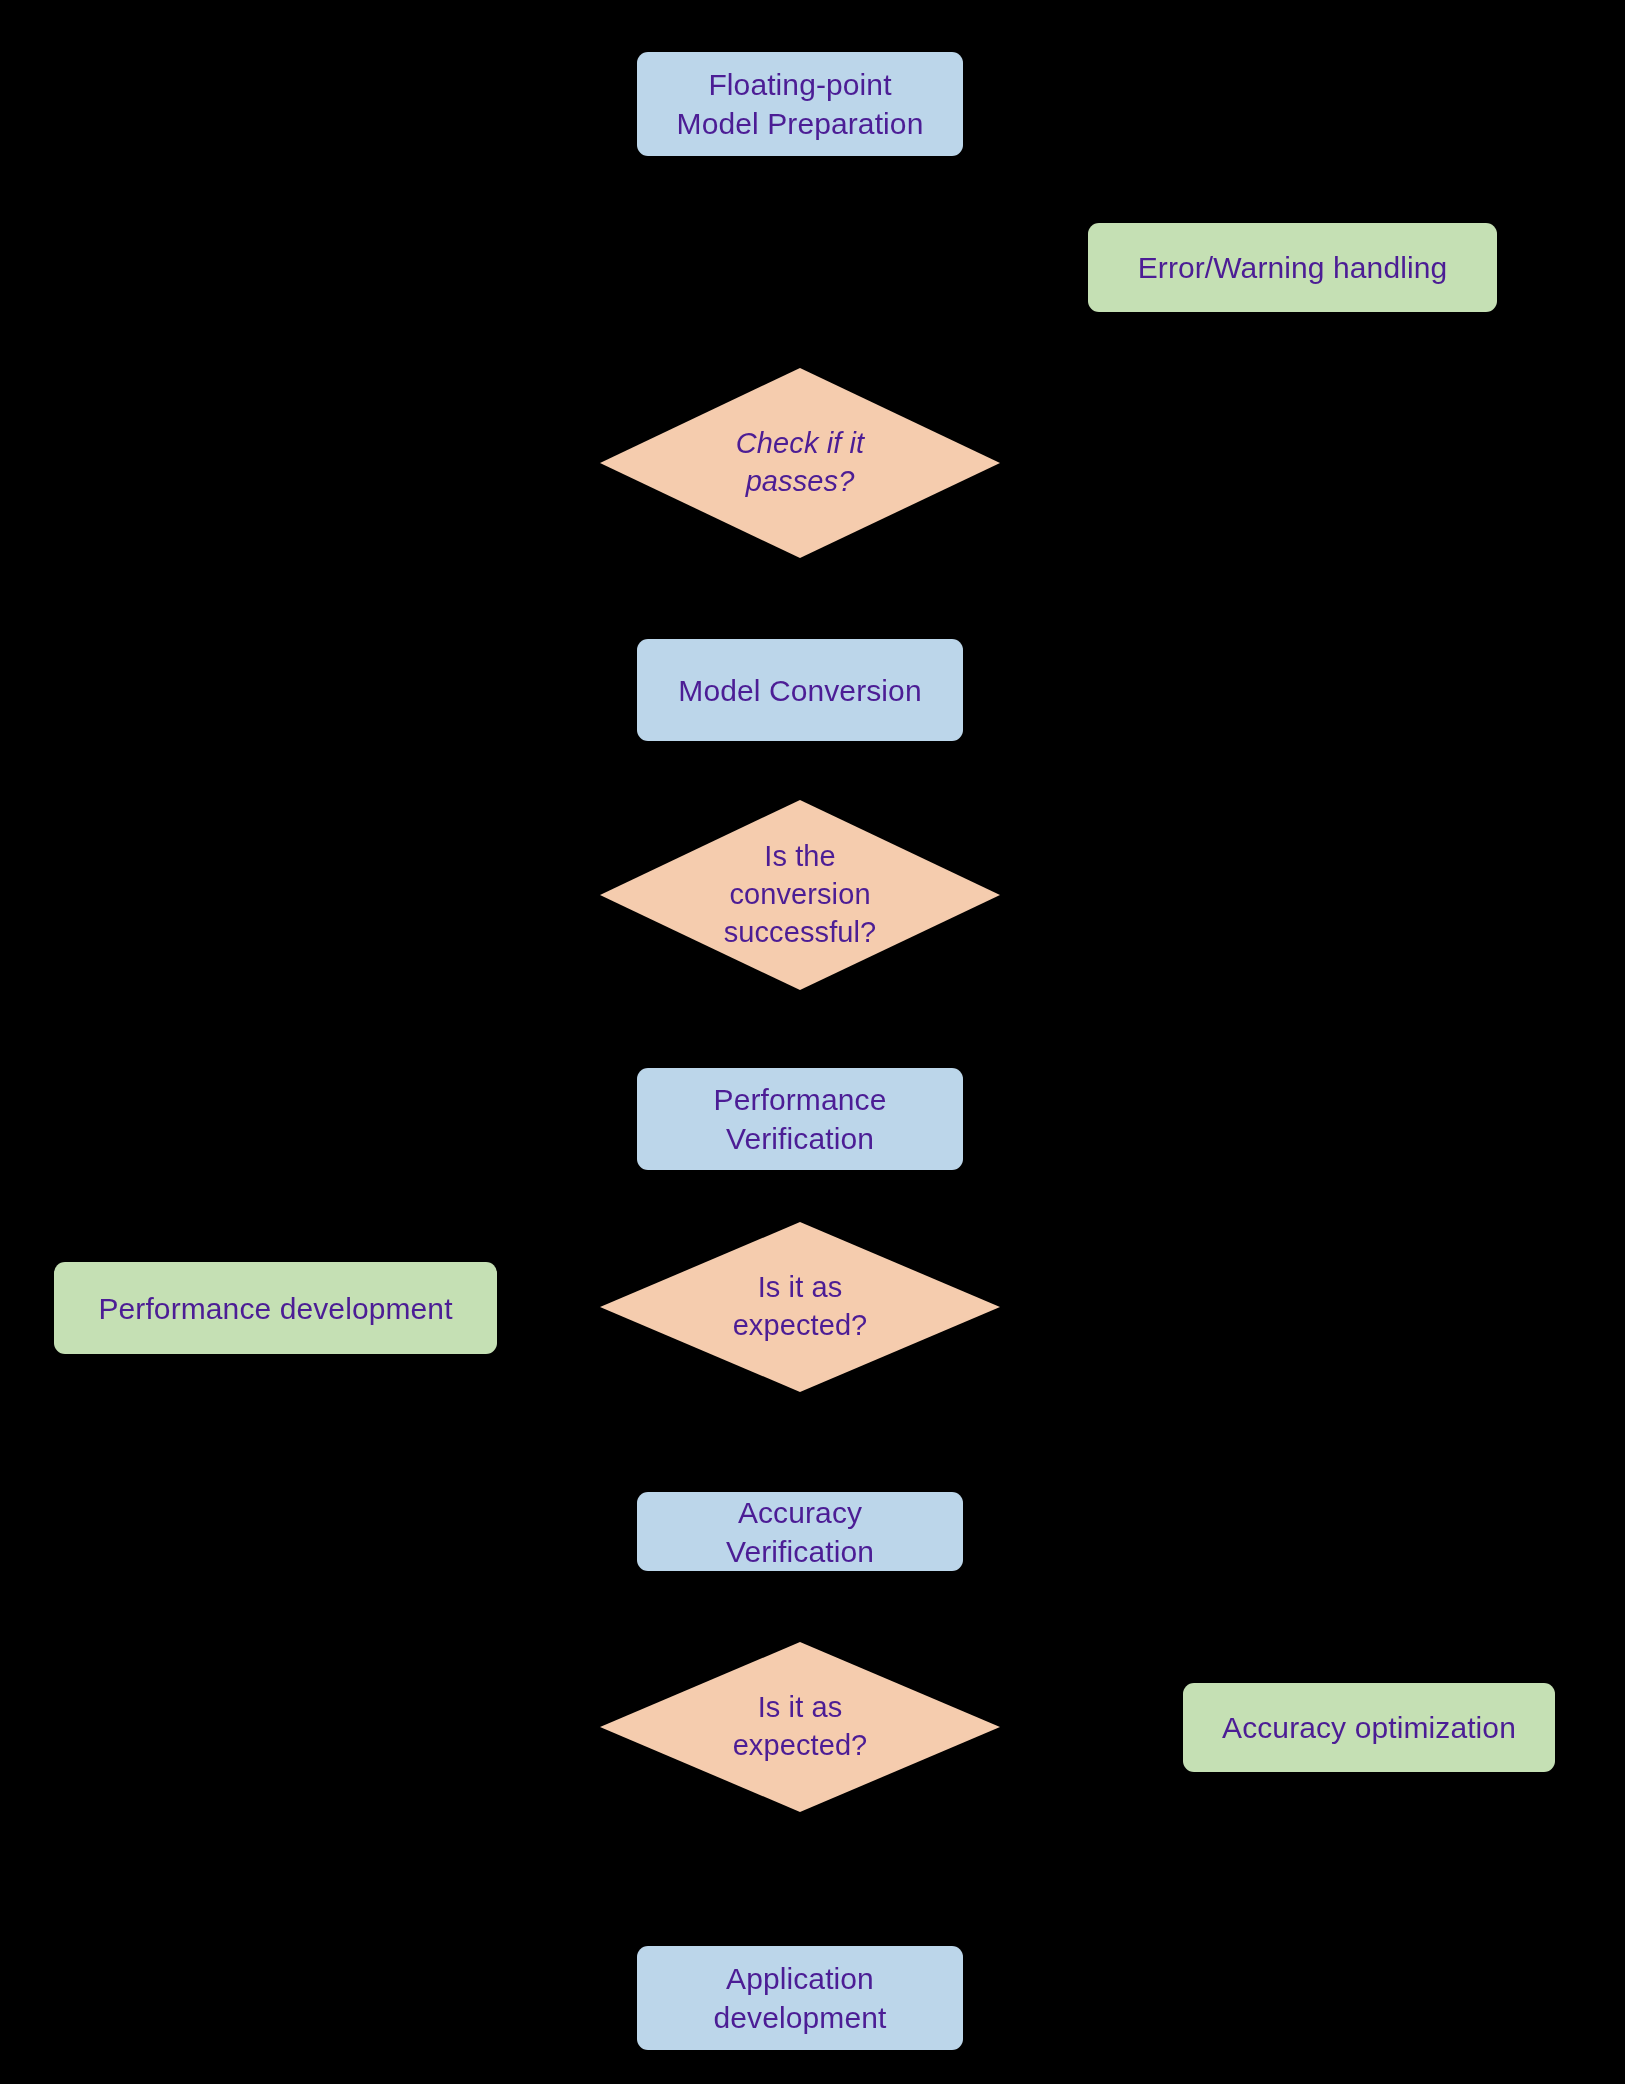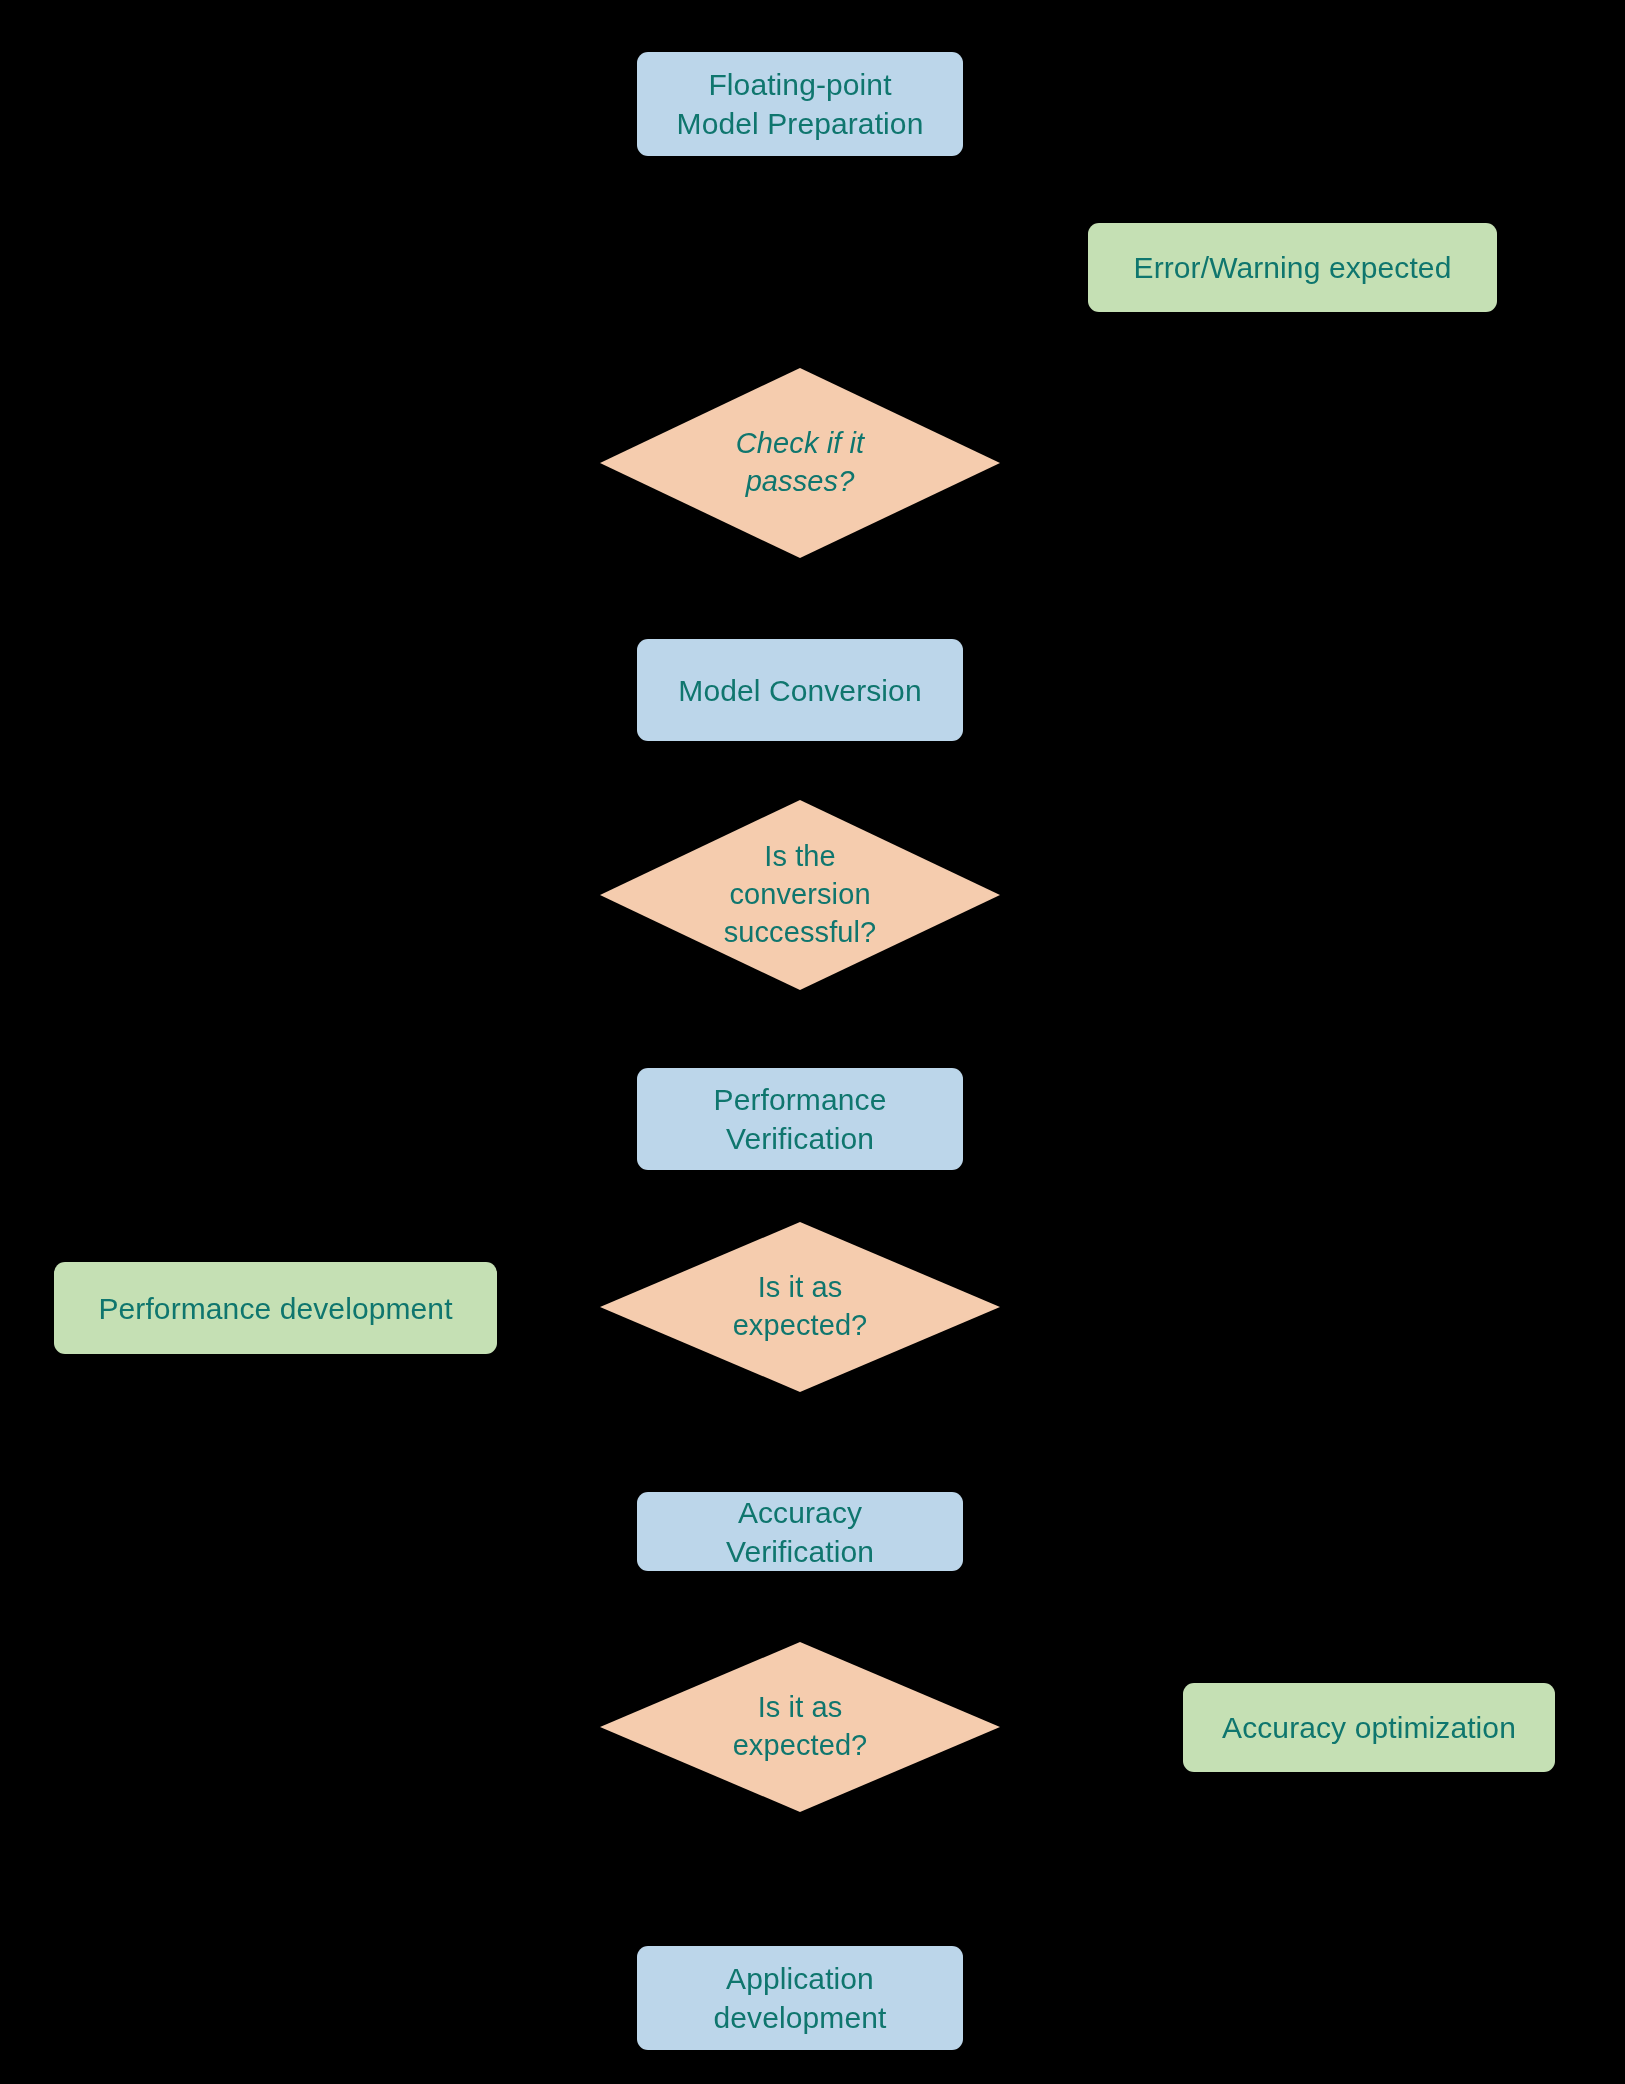--- a/index.html
+++ b/index.html
@@ -21,21 +21,21 @@
   }
 
   
   .node {
     position: absolute;
     box-sizing: border-box;
     display: flex;
     align-items: center;
     justify-content: center;
     text-align: center;
-    color: #0f766e;
+    color: #4c1d95;
     line-height: 1.30;
     white-space: pre-line;
     letter-spacing: 0.1px;
   }
 
   
   .process {
     border-radius: 11px;
     font-size: 30px;
   }
@@ -81,21 +81,21 @@
   <div class="connector conn-h" style="left:497px; top:1307px; width:305px;"></div>
   <div class="connector conn-h" style="left:998px; top:1727px; width:185px;"></div>
 
   <div class="node process blue" style="left:637px; top:52px; width:326px; height:104px;">
     <span>Floating-point
 Model Preparation</span>
   </div>
 
 
   <div class="node process green" style="left:1088px; top:223px; width:409px; height:89px;">
-    <span>Error/Warning expected</span>
+    <span>Error/Warning handling</span>
   </div>
 
   <div class="node decision" style="left:600px; top:368px; width:400px; height:190px;font-style:italic;">
     <span class="dtext">Check if it
 passes?</span>
   </div>
 
   <div class="node process blue" style="left:637px; top:639px; width:326px; height:102px;">
     <span>Model Conversion</span>
   </div>

